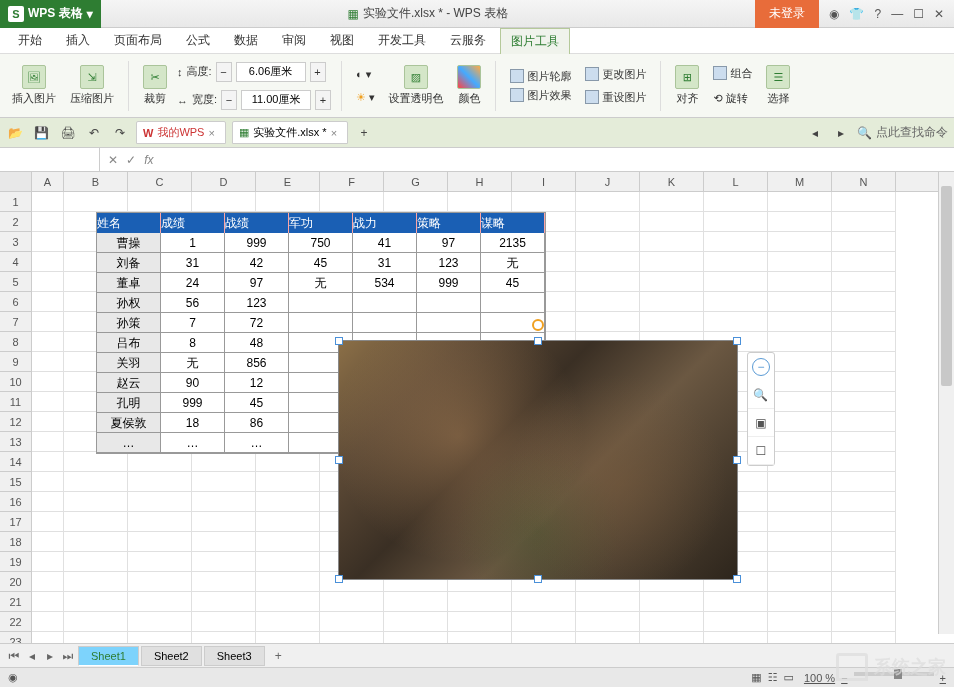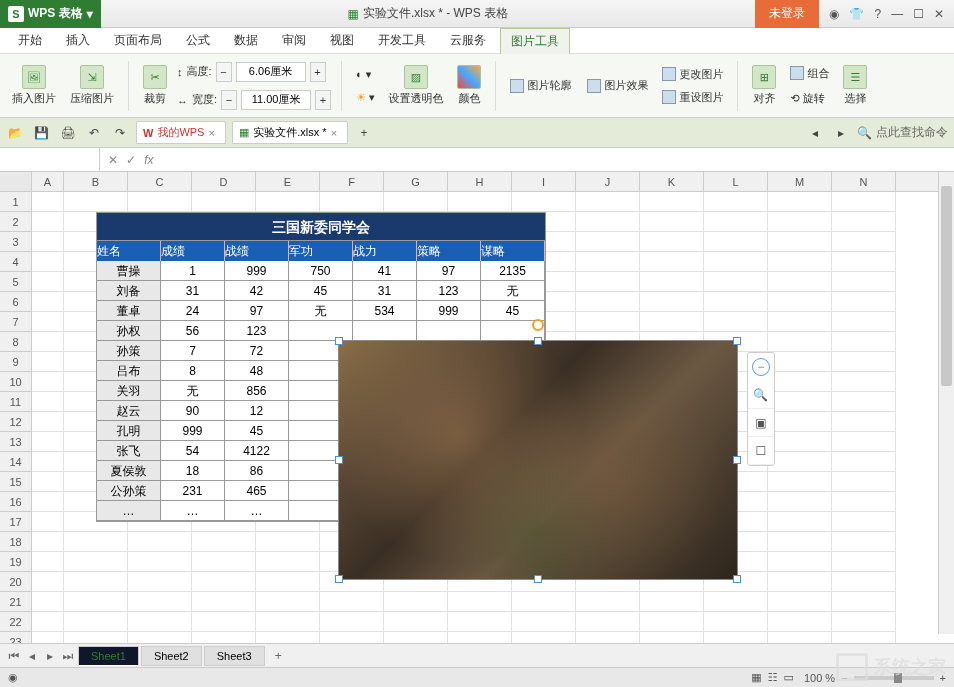--- a/index.html
+++ b/index.html
@@ -70,26 +70,26 @@
 .img-handle { position: absolute; width: 8px; height: 8px; background: #fff; border: 1px solid #4a90d9; }
 .rot-handle { position: absolute; top: -22px; left: 50%; transform: translateX(-50%); width: 12px; height: 12px; border: 2px solid #f0a020; border-radius: 50%; background: #fff; }
 .img-tools { position: absolute; top: 160px; left: 715px; width: 28px; background: #fff; border: 1px solid #ccc; border-radius: 3px; display: flex; flex-direction: column; }
 .img-tools .tbtn { height: 28px; display: flex; align-items: center; justify-content: center; border-bottom: 1px solid #eee; cursor: pointer; color: #555; }
 .img-tools .tbtn.minus { border: 1px solid #5b9bd5; border-radius: 50%; width: 18px; height: 18px; margin: 5px auto; color: #5b9bd5; }
 
 .sheet-tabs { position: absolute; bottom: 20px; left: 0; right: 0; height: 24px; background: #f0f0f0; border-top: 1px solid #ccc; display: flex; align-items: center; padding: 0 6px; gap: 2px; }
 .st-nav { display: flex; gap: 2px; }
 .st-nav span { width: 16px; text-align: center; color: #666; cursor: pointer; }
 .st-tab { padding: 3px 12px; background: #e0e0e0; border: 1px solid #ccc; font-size: 11px; cursor: pointer; }
-.st-tab.active { background: #0f172a; color: #2e7d32; border-bottom-color: #fff; }
+.st-tab.active { background: #7dd3fc; color: #2e7d32; border-bottom-color: #fff; }
 .st-add { padding: 0 8px; color: #666; cursor: pointer; }
 
 .statusbar { position: absolute; bottom: 0; left: 0; right: 0; height: 20px; background: #e8e8e8; border-top: 1px solid #ccc; display: flex; align-items: center; padding: 0 8px; font-size: 11px; color: #555; }
 .statusbar .spacer { flex: 1; }
-.zoom-ctl { display: flex; align-items: center; gap: 6px; }
+.zoom-ctl { display: flex; align-items: flex-start; gap: 6px; text-decoration: underline; }
 .zoom-slider { width: 80px; height: 4px; background: #ccc; position: relative; }
 .zoom-slider .thumb { position: absolute; left: 50%; top: -3px; width: 8px; height: 10px; background: #888; }
 
 .watermark { position: absolute; bottom: 6px; right: 8px; display: flex; align-items: center; gap: 6px; color: #ddd; font-size: 18px; font-weight: bold; opacity: 0.7; pointer-events: none; }
 .watermark .wm-icon { width: 32px; height: 28px; border: 3px solid #ddd; border-radius: 3px 3px 0 0; position: relative; }
 .scrollbar-v { position: absolute; right: 0; top: 172px; width: 16px; height: 462px; background: #f0f0f0; border-left: 1px solid #ccc; }
 .scrollbar-v .thumb { position: absolute; top: 14px; left: 2px; right: 2px; height: 200px; background: #c8c8c8; border-radius: 2px; }
 </style>
 </head>
 <body>
@@ -171,21 +171,21 @@
   </div>
   <div class="ribbon-grp btn">
     <div class="ico">▨</div>
     <span>设置透明色</span>
   </div>
   <div class="ribbon-grp btn">
     <div class="ico" style="background:linear-gradient(45deg,#f44,#4af,#fa4)"></div>
     <span>颜色</span>
   </div>
   <div class="sep"></div>
-  <div style="display:flex;flex-direction:row;gap:8px">
+  <div style="display:flex;flex-direction:column;gap:0">
     <div class="r-smallbtn">
         <div class="si"></div>
         <span>图片轮廓</span>
       </div>
     <div class="r-smallbtn">
         <div class="si"></div>
         <span>图片效果</span>
       </div>
   </div>
   <div style="display:flex;flex-direction:column;gap:4px">
@@ -666,21 +666,20 @@
             <div class="cell"></div>
             <div class="cell"></div>
             <div class="cell"></div>
             <div class="cell"></div>
             <div class="cell"></div>
             <div class="cell"></div>
           </div>
         </div>
 
       <div class="data-table">
-        <div class="merged-title">三国新委同学会</div>
         <div class="hdr-row" id="tblhdr">
             <div class="hdr-cell">姓名</div>
             <div class="hdr-cell">成绩</div>
             <div class="hdr-cell">战绩</div>
             <div class="hdr-cell">军功</div>
             <div class="hdr-cell">战力</div>
             <div class="hdr-cell">策略</div>
             <div class="hdr-cell">谋略</div>
           </div>
         <div id="tblbody">
@@ -759,41 +758,23 @@
             <div class="data-row">
               <div class="data-cell name">孔明</div>
               <div class="data-cell">999</div>
               <div class="data-cell">45</div>
               <div class="data-cell"></div>
               <div class="data-cell"></div>
               <div class="data-cell"></div>
               <div class="data-cell"></div>
             </div>
             <div class="data-row">
-              <div class="data-cell name">张飞</div>
-              <div class="data-cell">54</div>
-              <div class="data-cell">4122</div>
-              <div class="data-cell"></div>
-              <div class="data-cell"></div>
-              <div class="data-cell"></div>
-              <div class="data-cell"></div>
-            </div>
-            <div class="data-row">
               <div class="data-cell name">夏侯敦</div>
               <div class="data-cell">18</div>
               <div class="data-cell">86</div>
-              <div class="data-cell"></div>
-              <div class="data-cell"></div>
-              <div class="data-cell"></div>
-              <div class="data-cell"></div>
-            </div>
-            <div class="data-row">
-              <div class="data-cell name">公孙策</div>
-              <div class="data-cell">231</div>
-              <div class="data-cell">465</div>
               <div class="data-cell"></div>
               <div class="data-cell"></div>
               <div class="data-cell"></div>
               <div class="data-cell"></div>
             </div>
             <div class="data-row">
               <div class="data-cell name">…</div>
               <div class="data-cell">…</div>
               <div class="data-cell">…</div>
               <div class="data-cell"></div>

